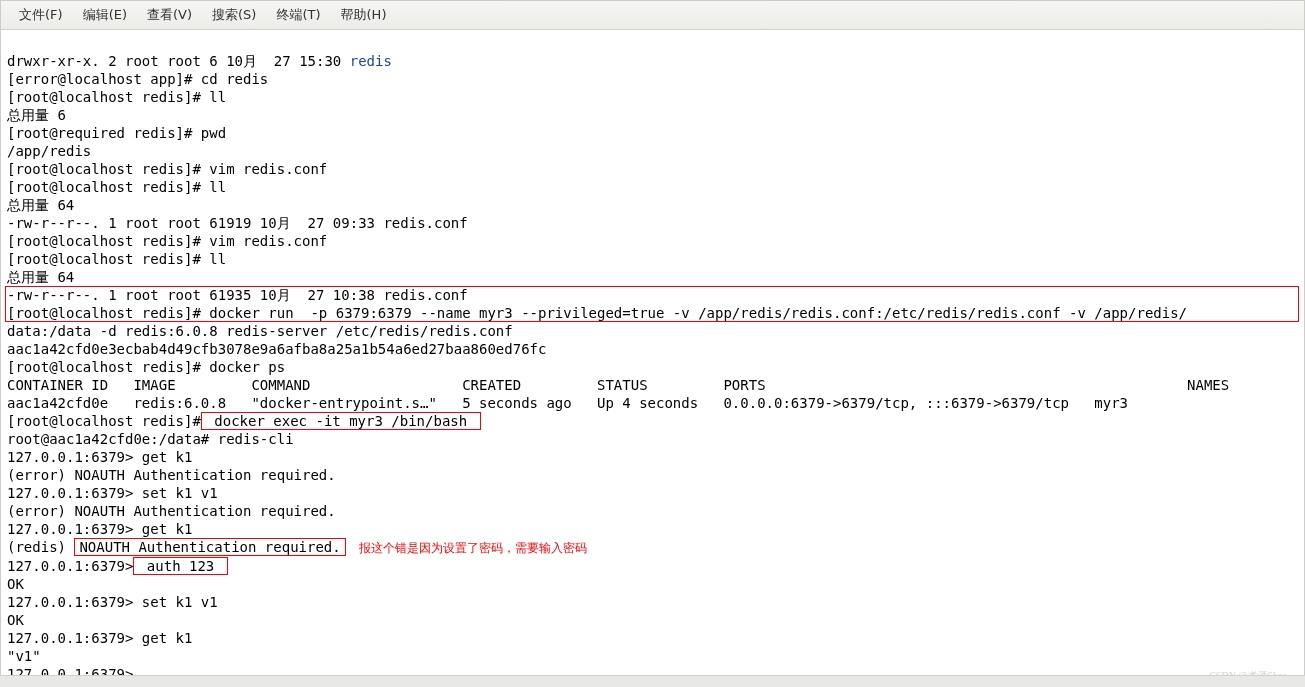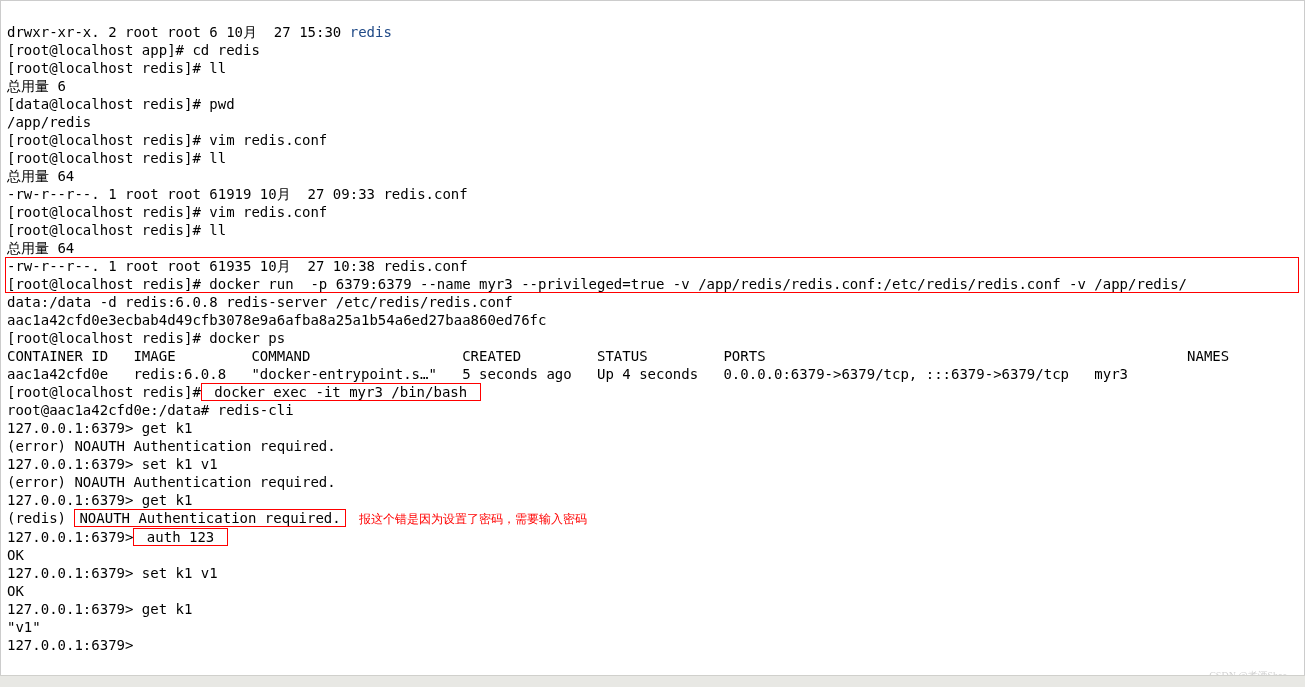--- a/index.html
+++ b/index.html
@@ -73,27 +73,35 @@
     height: 12px;
     background: #e8e8e4;
     border-top: 1px solid #d0d0cc;
   }
 </style>
 </head>
 <body>
 
 <div class="window">
 
+  <div class="menubar">
+    <div class="menu-item">文件(F)</div>
+    <div class="menu-item">编辑(E)</div>
+    <div class="menu-item">查看(V)</div>
+    <div class="menu-item">搜索(S)</div>
+    <div class="menu-item">终端(T)</div>
+    <div class="menu-item">帮助(H)</div>
+  </div>
 
   <div class="terminal-area">
 <span><span>drwxr-xr-x. 2 root root 6 10月  27 15:30 </span><span class="blue">redis</span></span>
-<span>[root@localhost app]# cd redis</span>
+<span>[error@localhost app]# cd redis</span>
 <span>[root@localhost redis]# ll</span>
 <span>总用量 6</span>
-<span>[data@localhost redis]# pwd</span>
+<span>[root@required redis]# pwd</span>
 <span>/app/redis</span>
 <span>[root@localhost redis]# vim redis.conf</span>
 <span>[root@localhost redis]# ll</span>
 <span>总用量 64</span>
 <span>-rw-r--r--. 1 root root 61919 10月  27 09:33 redis.conf</span>
 <span>[root@localhost redis]# vim redis.conf</span>
 <span>[root@localhost redis]# ll</span>
 <span>总用量 64</span>
 <span>-rw-r--r--. 1 root root 61935 10月  27 10:38 redis.conf</span>
 <span>[root@localhost redis]# docker run  -p 6379:6379 --name myr3 --privileged=true -v /app/redis/redis.conf:/etc/redis/redis.conf -v /app/redis/</span>

